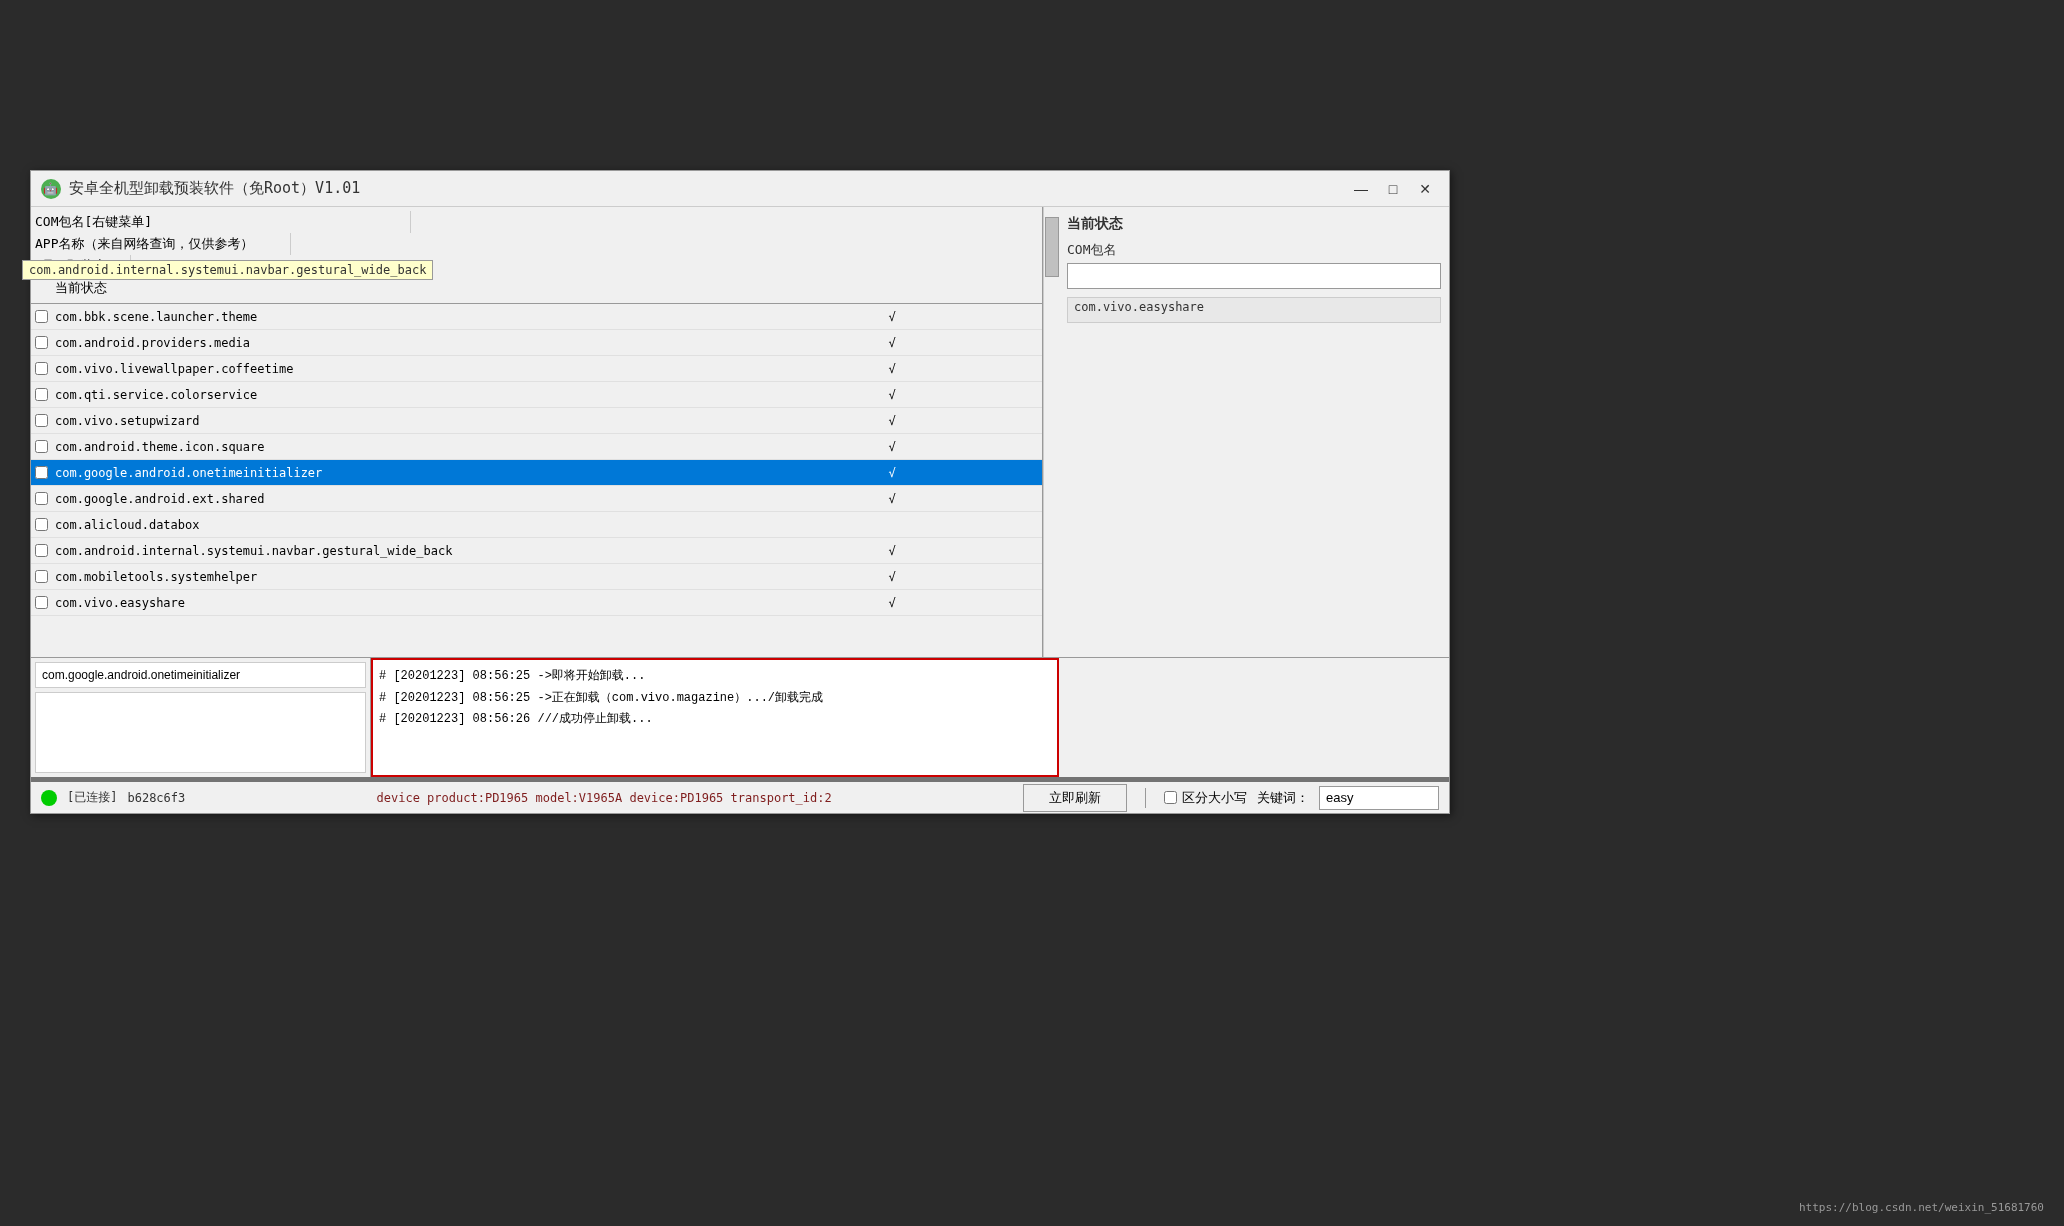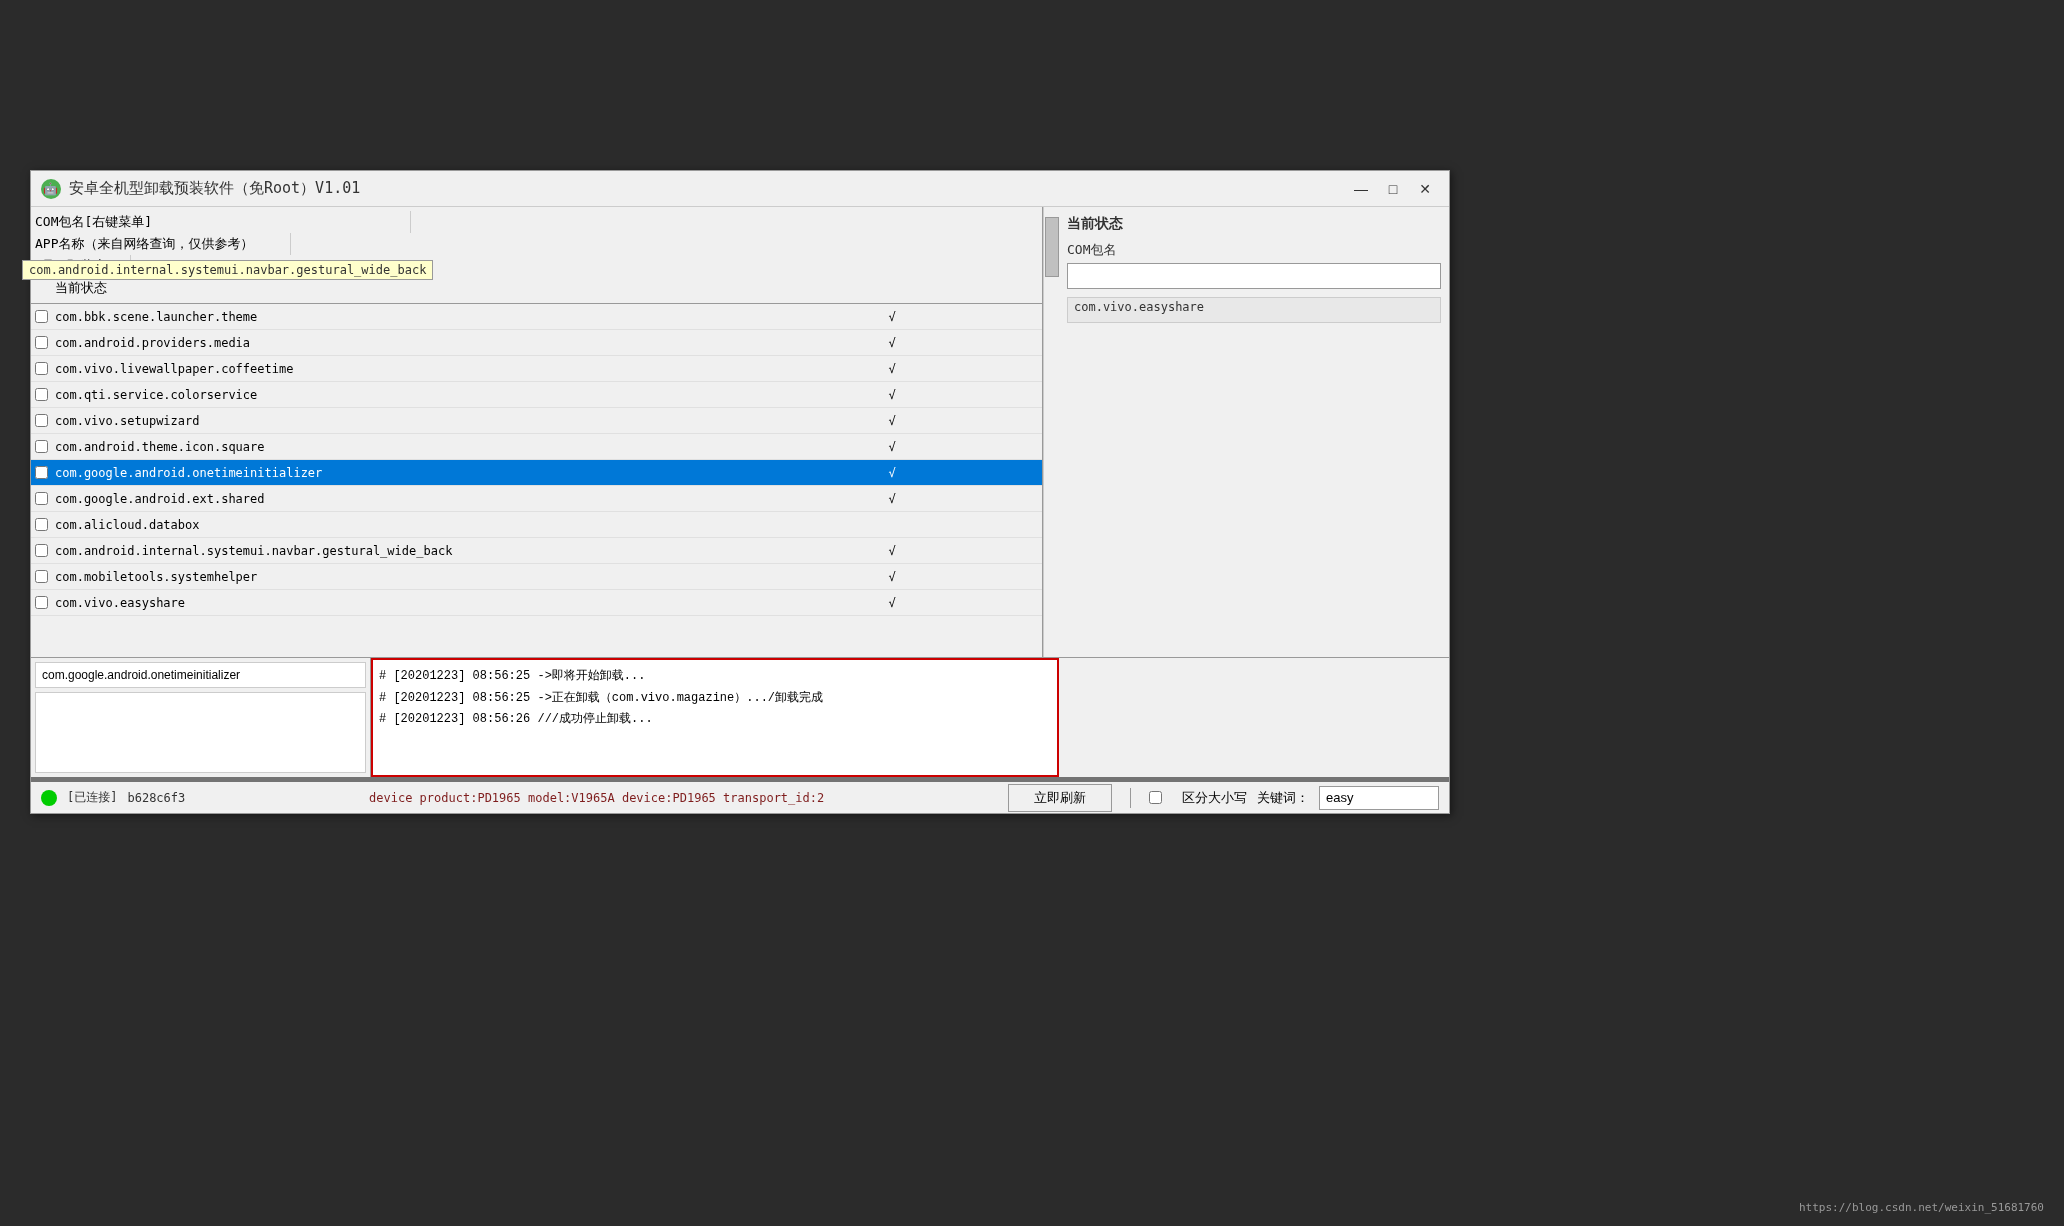--- a/index.html
+++ b/index.html
@@ -323,21 +323,21 @@
       position: absolute;
       bottom: 12px;
       right: 20px;
       font-size: 11px;
       color: #999;
     }
 
     .check-area {
       display: flex;
       align-items: center;
-      gap: 20px;
+      gap: 5px;
     }
 
     .keyword-label {
       font-size: 13px;
     }
 
     .keyword-input {
       height: 24px;
       border: 1px solid #999;
       padding: 2px 6px;

